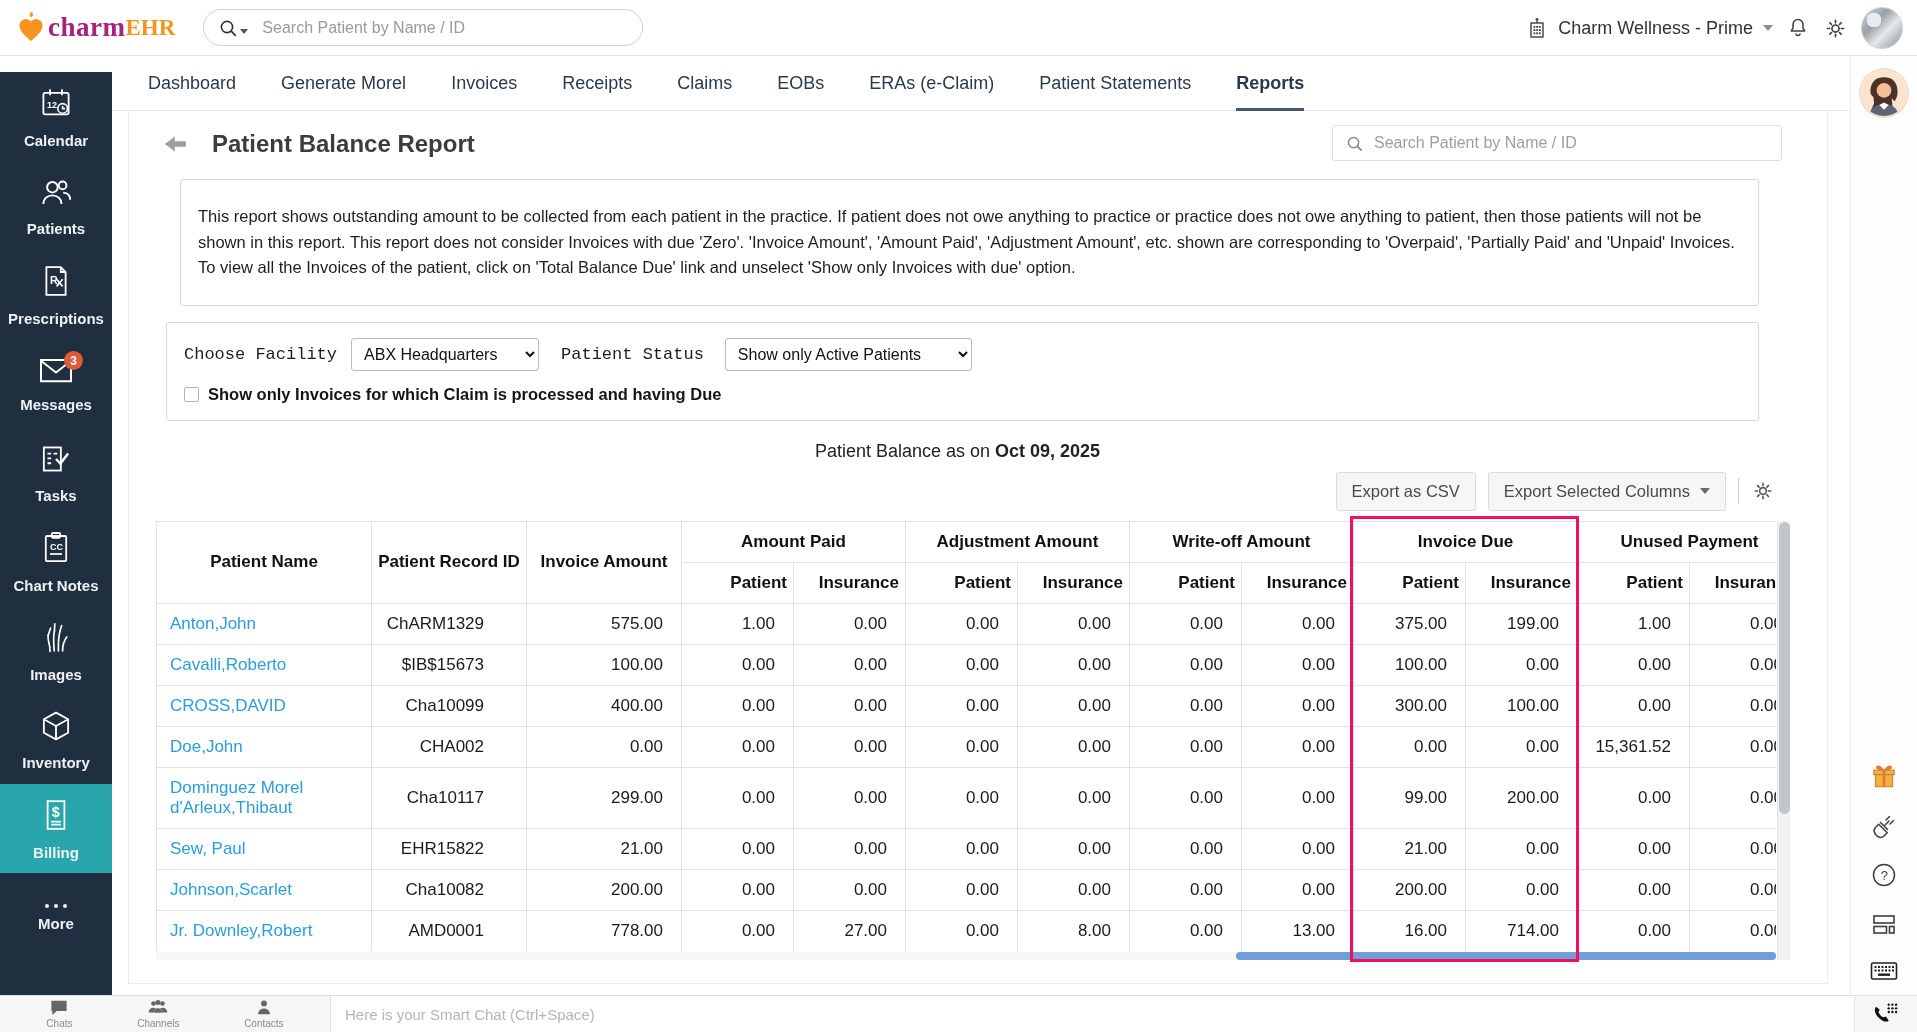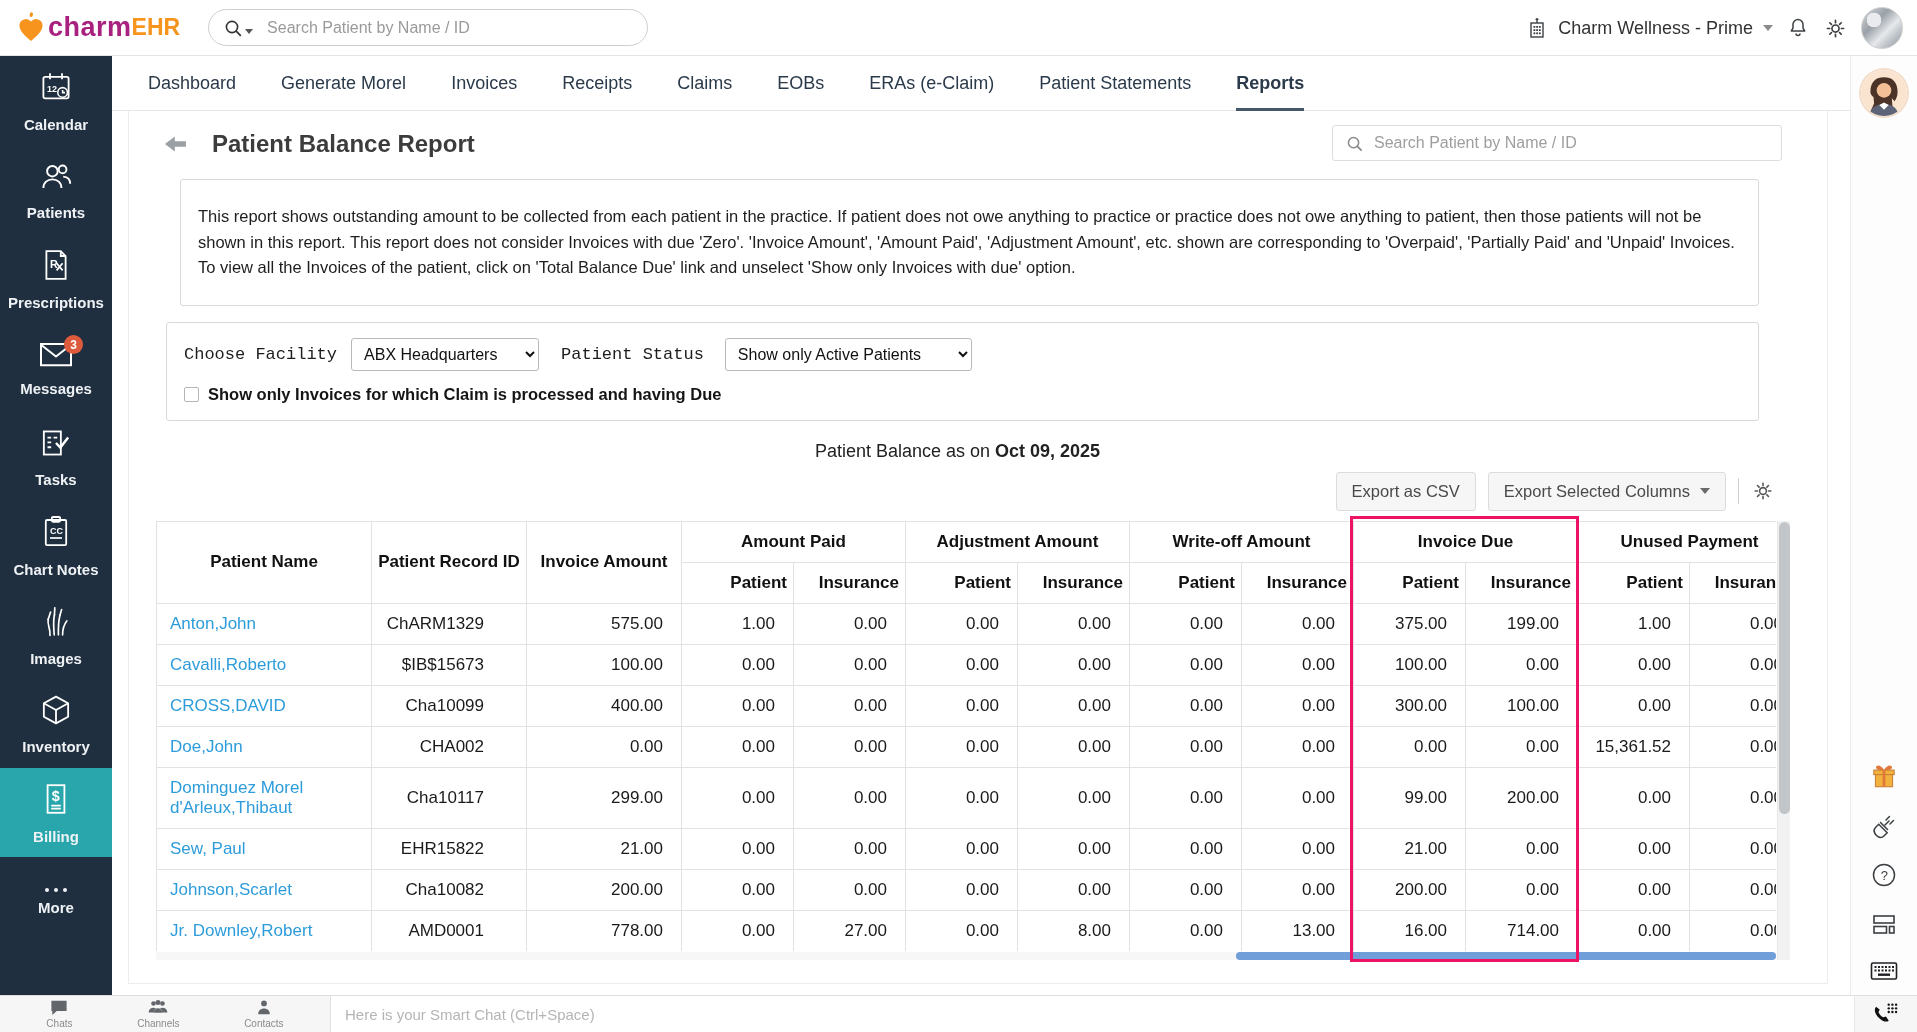--- a/index.html
+++ b/index.html
@@ -2,21 +2,21 @@
 <html><head>
 <meta charset="utf-8">
 <style>
   * { margin:0; padding:0; box-sizing:border-box; }
   html,body { width:1917px; height:1032px; overflow:hidden; background:#fff;
     font-family:"Liberation Sans", sans-serif; }
 
   
   .hdr { position:absolute; top:0; left:0; width:1917px; height:56px; background:#fff;
     border-bottom:1px solid #e3e3e3; display:flex; align-items:center; z-index:20; }
-  .brand { display:flex; align-items:center; margin-left:14px; }
+  .brand { display:flex; align-items:center; margin-left:14px;font-family:Liberation Serif, serif; }
   .brand svg { width:34px; height:34px; }
   .brand-charm { font-size:27px; font-weight:bold; color:#a8217e; letter-spacing:.5px; }
   .brand-ehr { font-size:23px; font-weight:bold; color:#f7941d; }
   .hdr-search { position:relative; margin-left:28px; width:440px; height:37px;
     border:1px solid #cfcfcf; border-radius:19px; display:flex; align-items:center; background:#fff; }
   .hdr-search .mag { margin-left:14px; display:flex; align-items:center; }
   .hdr-search .caret { width:0; height:0; border-left:4px solid transparent; border-right:4px solid transparent;
     border-top:5px solid #555; margin-left:2px; margin-top:8px; }
   .hdr-search input { border:none; outline:none; flex:1; margin-left:14px; font-size:16px; color:#333;
     font-family:"Liberation Sans",sans-serif; background:transparent; }
@@ -26,21 +26,21 @@
   .practice .dd { width:0; height:0; border-left:5px solid transparent; border-right:5px solid transparent;
     border-top:6px solid #8a8a8a; margin-left:2px; }
   .icon-btn { background:none; border:none; cursor:pointer; display:flex; align-items:center; }
   .hdr-avatar { width:42px; height:42px; border-radius:50%;
     background:
       radial-gradient(circle at 30% 30%, #e9ebee 0 18%, transparent 19%),
       linear-gradient(135deg,#d7dadd 0%, #9aa1a8 35%, #e6e8eb 60%, #aab1b8 85%, #cfd4d9 100%);
     border:1px solid #d0d0d0; }
 
   
-  .side { position:absolute; top:56px; left:0; bottom:37px; width:112px; background:#202f3f;
+  .side { position:absolute; top:72px; left:0; bottom:37px; width:112px; background:#202f3f;
     display:flex; flex-direction:column; z-index:10; }
   .side-item { height:89px; display:flex; flex-direction:column; align-items:center; justify-content:center;
     gap:7px; cursor:pointer; position:relative; }
   .side-item .lbl { color:#eef2f5; font-size:15px; font-weight:600; }
   .side-item.active { background:#29a6ac; }
   .badge { position:absolute; top:12px; left:64px; min-width:19px; height:19px; border-radius:50%;
     background:#dd5b3c; color:#fff; font-size:12px; font-weight:bold; display:flex; align-items:center;
     justify-content:center; }
   .dots { display:flex; gap:5px; }
   .dots i { width:4px; height:4px; border-radius:50%; background:#eef2f5; display:block; }

